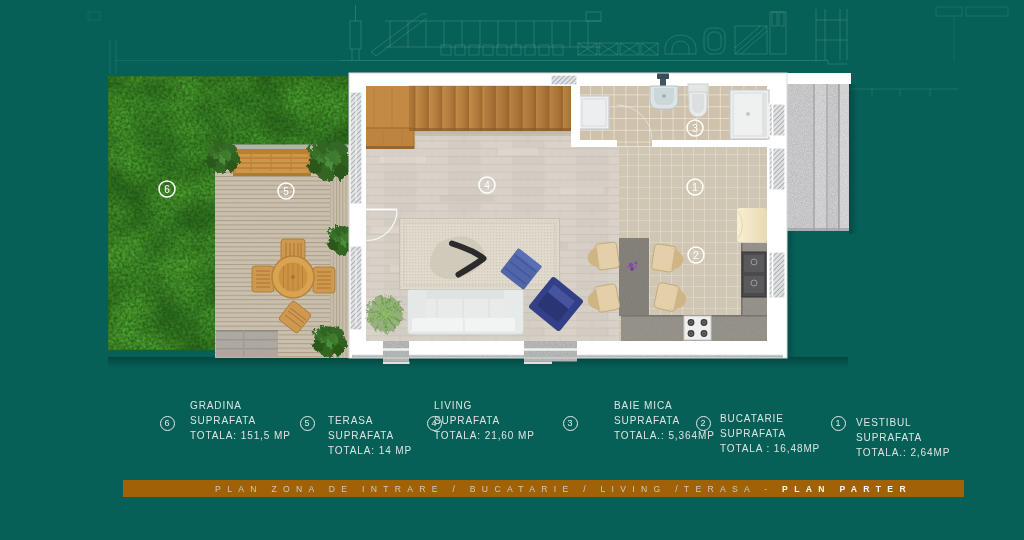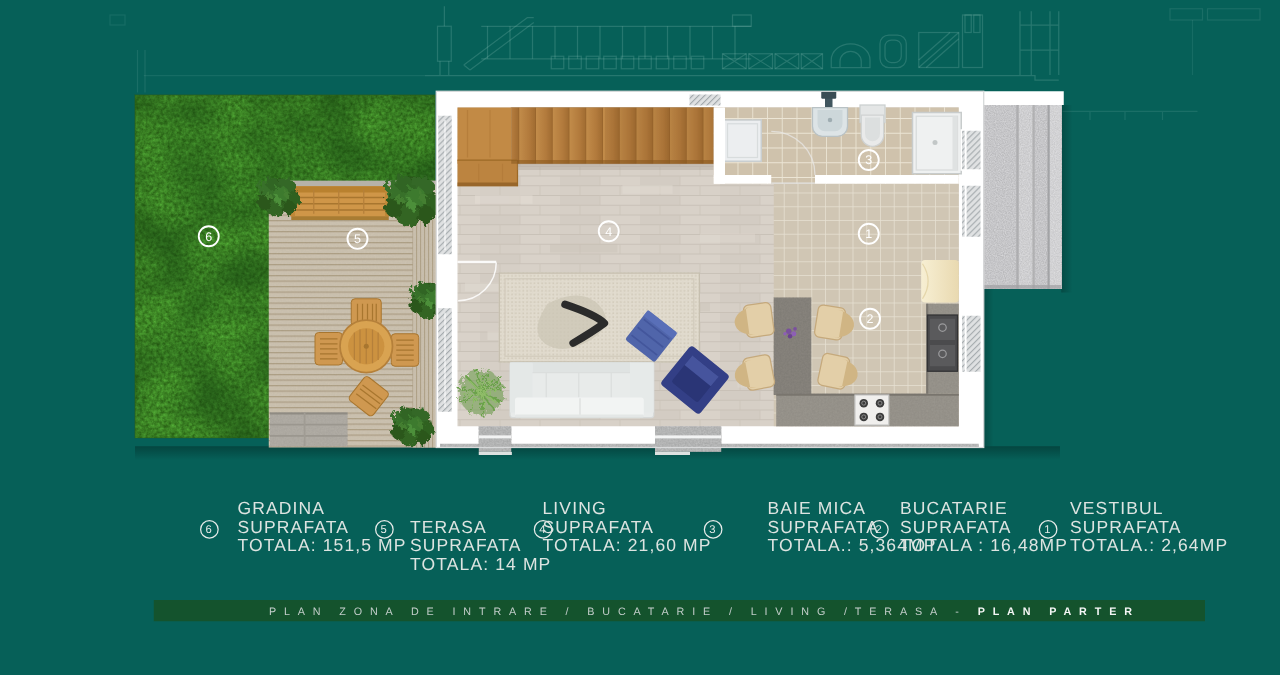--- a/index.html
+++ b/index.html
@@ -1,18 +1,18 @@
 <!DOCTYPE html>
 <html><head><meta charset="utf-8">
 <style>
 html,body{margin:0;padding:0;background:#066058}
 #stage{position:relative;width:1024px;height:540px;background:#066058;overflow:hidden;font-family:"Liberation Sans",sans-serif}
-.leg{position:absolute;color:#dde4e1;font-size:14px;letter-spacing:0.9px;line-height:14.8px;white-space:nowrap}
+.leg{position:absolute;color:#dde4e1;font-size:10px;letter-spacing:0.9px;line-height:14.8px;white-space:nowrap}
 .lc{position:absolute;width:13px;height:13px;border:1.4px solid #e6ebe9;border-radius:50%;color:#e6ebe9;font-size:9px;text-align:center;line-height:13px}
-#bar{position:absolute;left:123px;top:480px;width:841px;height:17px;background:#14532d;color:#c2cdc9;font-size:8.6px;letter-spacing:6.3px;text-align:center;line-height:18px;white-space:nowrap;text-indent:40px}
+#bar{position:absolute;left:123px;top:480px;width:841px;height:17px;background:#a16207;color:#c2cdc9;font-size:8.6px;letter-spacing:6.3px;text-align:center;line-height:18px;white-space:nowrap;text-indent:40px}
 #bar b{color:#f4f6f5;font-weight:bold}
 </style></head><body>
 <div id="stage">
 <svg id="plan" width="1024" height="540" viewBox="0 0 1024 540">
 <defs>
 <filter id="fGrass" x="0" y="0" width="100%" height="100%" color-interpolation-filters="sRGB">
 <feTurbulence type="fractalNoise" baseFrequency="0.35 0.35" numOctaves="4" seed="11" result="t"></feTurbulence>
 <feColorMatrix in="t" type="matrix" values="0 0 0 0.22 0.13  0 0 0 0.40 0.325  0 0 0 0.18 0.055  0 0 0 0 1"></feColorMatrix>
 </filter>
 <filter id="fGrassPatch" x="0" y="0" width="100%" height="100%" color-interpolation-filters="sRGB">
@@ -445,17 +445,17 @@
 </svg>
 <div class="lc" style="left:159.5px;top:415.5px">6</div>
 <div class="leg" style="left:190px;top:399px">GRADINA<br>SUPRAFATA<br>TOTALA: 151,5 MP</div>
 <div class="lc" style="left:299.5px;top:415.5px">5</div>
 <div class="leg" style="left:328px;top:414px">TERASA<br>SUPRAFATA<br>TOTALA: 14 MP</div>
 <div class="lc" style="left:426.5px;top:415.5px">4</div>
 <div class="leg" style="left:434px;top:399px">LIVING<br>SUPRAFATA<br>TOTALA: 21,60 MP</div>
 <div class="lc" style="left:562.5px;top:415.5px">3</div>
 <div class="leg" style="left:614px;top:399px">BAIE MICA<br>SUPRAFATA<br>TOTALA.: 5,364MP</div>
 <div class="lc" style="left:695.5px;top:415.5px">2</div>
-<div class="leg" style="left:720px;top:399px">BUCATARIE<br>SUPRAFATA<br>TOTALA : 16,48MP</div>
+<div class="leg" style="left:720px;top:412px">BUCATARIE<br>SUPRAFATA<br>TOTALA : 16,48MP</div>
 <div class="lc" style="left:830.5px;top:415.5px">1</div>
-<div class="leg" style="left:856px;top:399px">VESTIBUL<br>SUPRAFATA<br>TOTALA.: 2,64MP</div>
+<div class="leg" style="left:856px;top:416px">VESTIBUL<br>SUPRAFATA<br>TOTALA.: 2,64MP</div>
 <div id="bar">PLAN ZONA DE INTRARE / BUCATARIE / LIVING /TERASA - <b>PLAN PARTER</b></div>
 </div>
 
 </body></html>

